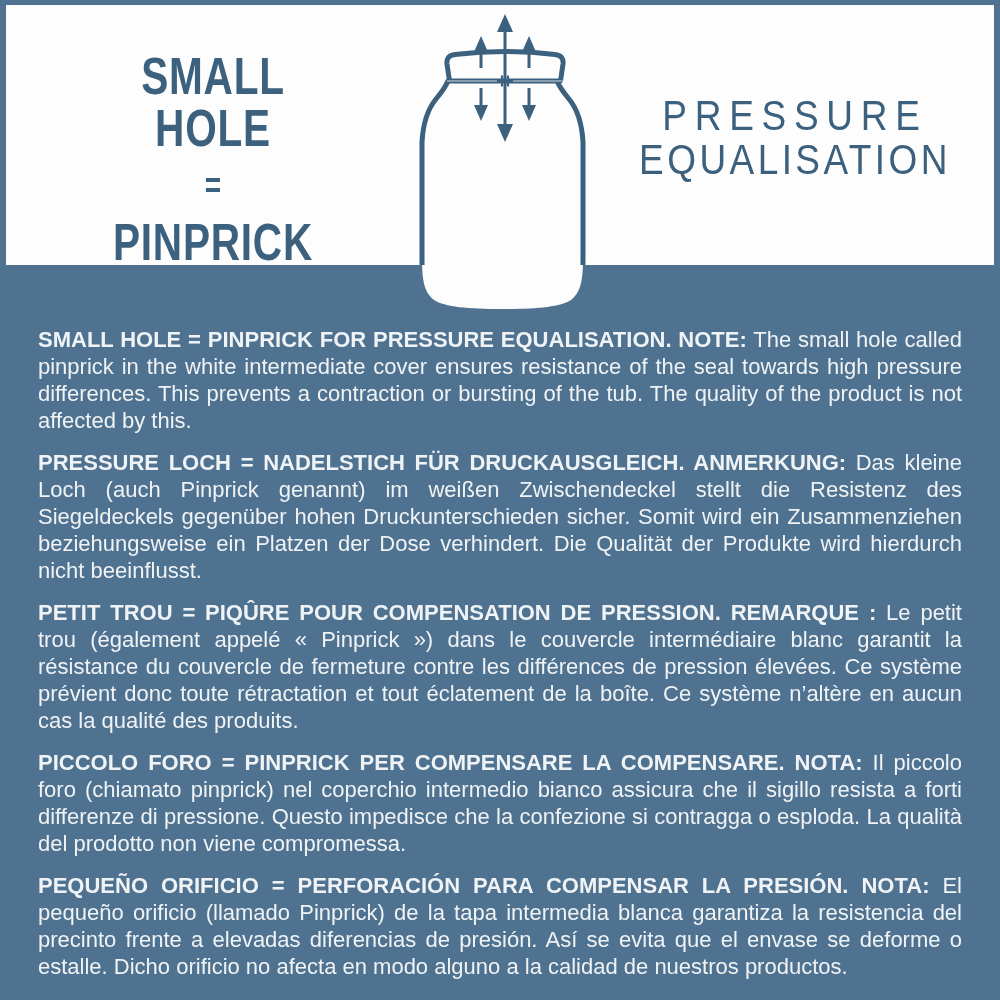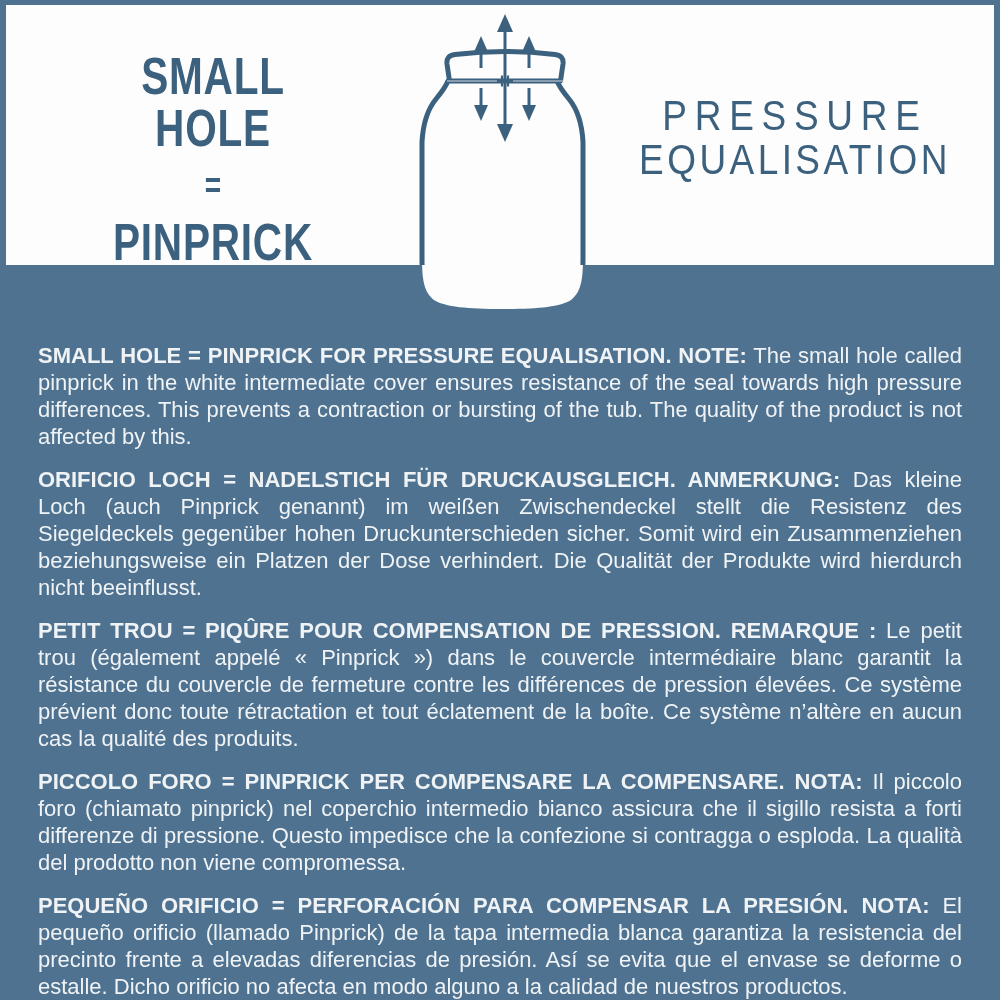--- a/index.html
+++ b/index.html
@@ -29,21 +29,21 @@
     transform: scaleX(0.86); transform-origin: center top;
   }
   .right-title .t-line1 { font-size: 43px; letter-spacing: 9px; line-height: 1.0; }
   .right-title .t-line2 { font-size: 43px; letter-spacing: 4px; line-height: 1.05; }
   .jar-wrap { position: absolute; left: 0; top: 0; width: 1000px; height: 330px; }
   .text-section {
     position: absolute; left: 38px; top: 326px; width: 924px;
     color: #f0f3f5;
   }
   .text-section p {
-    margin: 16px 0 15px 0;
+    margin: 0 0 15px 0;
     font-size: 22px; line-height: 27px;
     text-align: justify;
   }
   .text-section p strong { font-weight: bold; }
 </style>
 </head>
 <body>
 
 <div class="top-panel"></div>
 
@@ -91,17 +91,17 @@
 
     <line x1="529" y1="49" x2="529" y2="68" stroke="#3c617e" stroke-width="3"></line>
     <polygon points="529,36 522,52 536,52" fill="#3c617e"></polygon>
     <line x1="529" y1="88" x2="529" y2="107" stroke="#3c617e" stroke-width="3"></line>
     <polygon points="529,121 522,105 536,105" fill="#3c617e"></polygon>
   </svg>
 </div>
 
 <div class="text-section">
   <p><strong>SMALL HOLE = PINPRICK FOR PRESSURE EQUALISATION. NOTE:</strong> <span>The small hole called pinprick in the white intermediate cover ensures resistance of the seal towards high pressure differences. This prevents a contraction or bursting of the tub. The quality of the product is not affected by this.</span></p>
-  <p><strong>ORIFICIO LOCH = NADELSTICH FÜR DRUCKAUSGLEICH. ANMERKUNG:</strong> <span>Das kleine Loch (auch Pinprick genannt) im weißen Zwischendeckel stellt die Resistenz des Siegeldeckels gegenüber hohen Druckunterschieden sicher. Somit wird ein Zusammenziehen beziehungsweise ein Platzen der Dose verhindert. Die Qualität der Produkte wird hierdurch nicht beeinflusst.</span></p>
+  <p><strong>PRESSURE LOCH = NADELSTICH FÜR DRUCKAUSGLEICH. ANMERKUNG:</strong> <span>Das kleine Loch (auch Pinprick genannt) im weißen Zwischendeckel stellt die Resistenz des Siegeldeckels gegenüber hohen Druckunterschieden sicher. Somit wird ein Zusammenziehen beziehungsweise ein Platzen der Dose verhindert. Die Qualität der Produkte wird hierdurch nicht beeinflusst.</span></p>
   <p><strong>PETIT TROU = PIQÛRE POUR COMPENSATION DE PRESSION. REMARQUE :</strong> <span>Le petit trou (également appelé « Pinprick ») dans le couvercle intermédiaire blanc garantit la résistance du couvercle de fermeture contre les différences de pression élevées. Ce système prévient donc toute rétractation et tout éclatement de la boîte. Ce système n’altère en aucun cas la qualité des produits.</span></p>
   <p><strong>PICCOLO FORO = PINPRICK PER COMPENSARE LA COMPENSARE. NOTA:</strong> <span>Il piccolo foro (chiamato pinprick) nel coperchio intermedio bianco assicura che il sigillo resista a forti differenze di pressione. Questo impedisce che la confezione si contragga o esploda. La qualità del prodotto non viene compromessa.</span></p>
   <p><strong>PEQUEÑO ORIFICIO = PERFORACIÓN PARA COMPENSAR LA PRESIÓN. NOTA:</strong> <span>El pequeño orificio (llamado Pinprick) de la tapa intermedia blanca garantiza la resistencia del precinto frente a elevadas diferencias de presión. Así se evita que el envase se deforme o estalle. Dicho orificio no afecta en modo alguno a la calidad de nuestros productos.</span></p>
 </div>
 
 </body></html>

